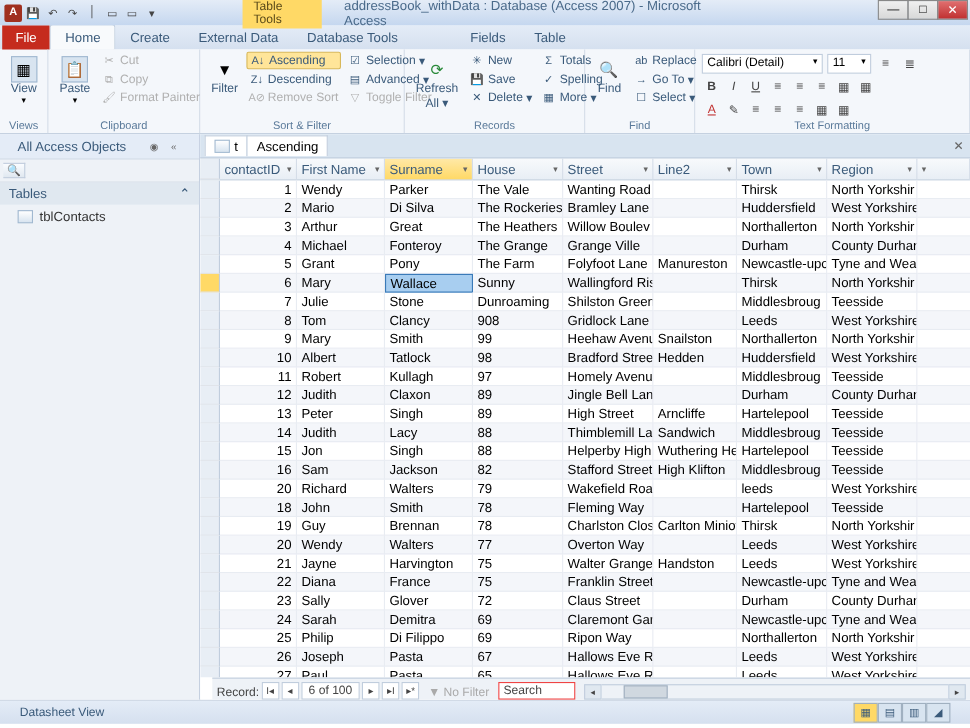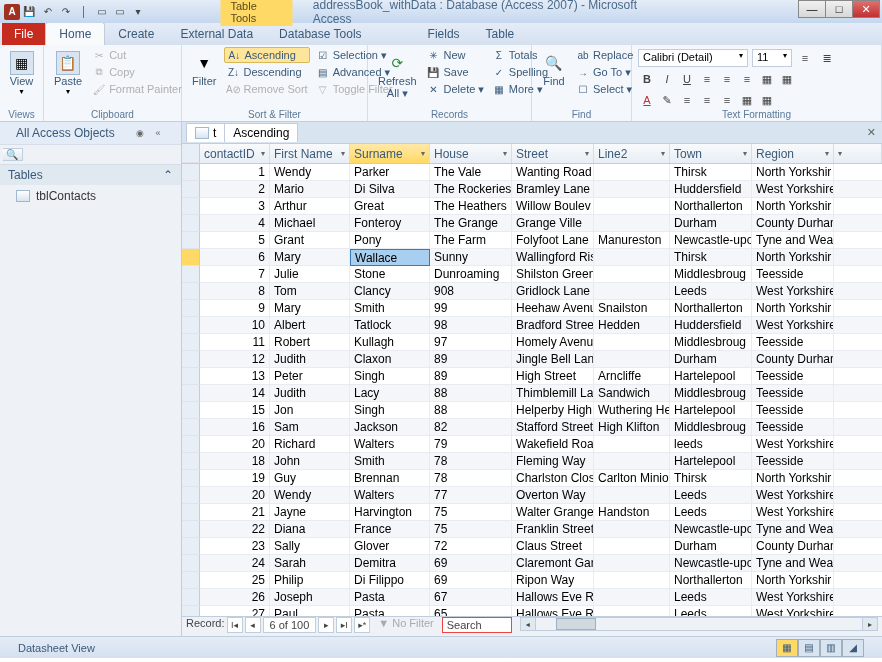--- a/index.html
+++ b/index.html
@@ -63,21 +63,21 @@
 .grow { display: flex; height: 17px; font-size: 12px; }
 .grow:nth-child(even) { background: #f4f6fa; }
 .grow.selected .rowsel { background: #ffd966; }
 .cell { border-right: 1px solid #e8ecf2; border-bottom: 1px solid #e8ecf2; padding: 0 4px; overflow: hidden; white-space: nowrap; display: flex; align-items: center; }
 .cell.num { justify-content: flex-end; }
 .cell.selected { background: #a8cef0; border: 1px solid #3a7ab8; }
 .extra-col { flex: 1; border-bottom: 1px solid #e8ecf2; }
 
 .c-id { width: 70px; } .c-fn { width: 80px; } .c-sn { width: 80px; } .c-ho { width: 82px; } .c-st { width: 82px; } .c-l2 { width: 76px; } .c-tw { width: 82px; } .c-rg { width: 82px; text-align: center; }
 
-.recordnav { height: 20px; background: #eef2f7; border-top: 1px solid #c0cddd; display: flex; align-items: flex-start; font-size: 11px; color: #444; padding: 0 4px; gap: 2px; }
+.recordnav { height: 20px; background: #eef2f7; border-top: 1px solid #c0cddd; display: flex; align-items: flex-end; font-size: 11px; color: #444; padding: 0 4px; gap: 2px; margin-left: 11px; }
 .rn-btn { width: 16px; height: 16px; border: 1px solid #c0cddd; background: white; display: flex; align-items: center; justify-content: center; font-size: 9px; cursor: pointer; }
 .rn-box { border: 1px solid #c0cddd; background: white; padding: 1px 6px; font-size: 11px; }
 .rn-filter { color: #aaa; padding: 0 6px; display: flex; align-items: center; gap: 3px; }
 .rn-search { border: 1px solid #ef4444; padding: 1px 4px; background: white; width: 70px; }
 .rn-scroll { flex: 1; display: flex; align-items: center; margin-left: 6px; }
 .rn-scroll-btn { width: 16px; height: 14px; background: #e0e8f0; border: 1px solid #c0cddd; display: flex; align-items: center; justify-content: center; font-size: 8px; }
 .rn-scroll-track { flex: 1; height: 14px; background: #eef2f7; border-top: 1px solid #c0cddd; border-bottom: 1px solid #c0cddd; position: relative; }
 .rn-scroll-thumb { position: absolute; left: 20px; width: 40px; height: 12px; background: #d0d8e0; border: 1px solid #a0b0c0; top: 0; }
 
 .statusbar { height: 22px; background: linear-gradient(#e4ecf7, #d5e0ef); border-top: 1px solid #c0cddd; display: flex; align-items: center; padding: 0 18px; font-size: 11px; color: #3a5a7a; justify-content: space-between; }

